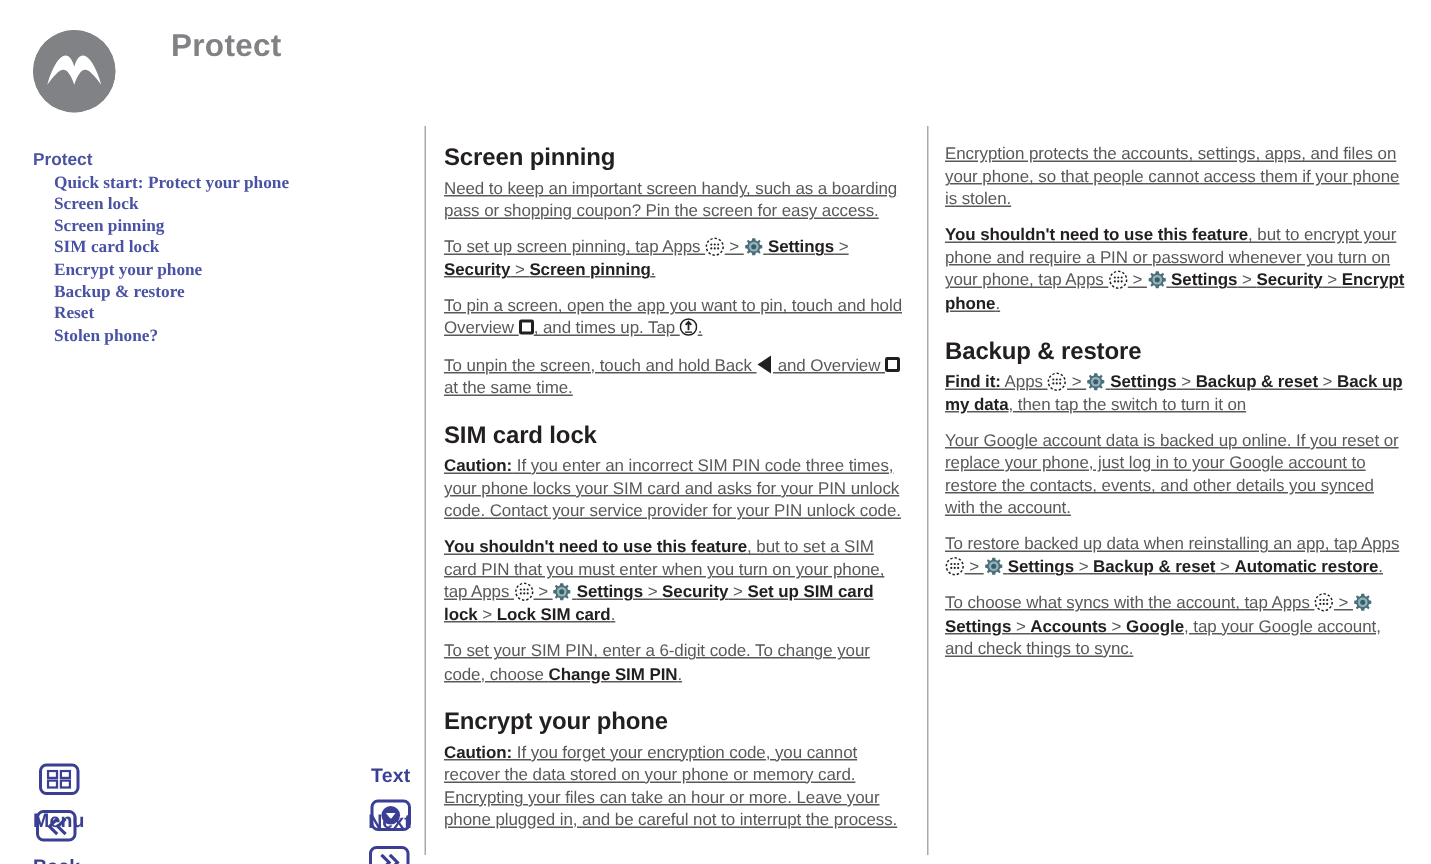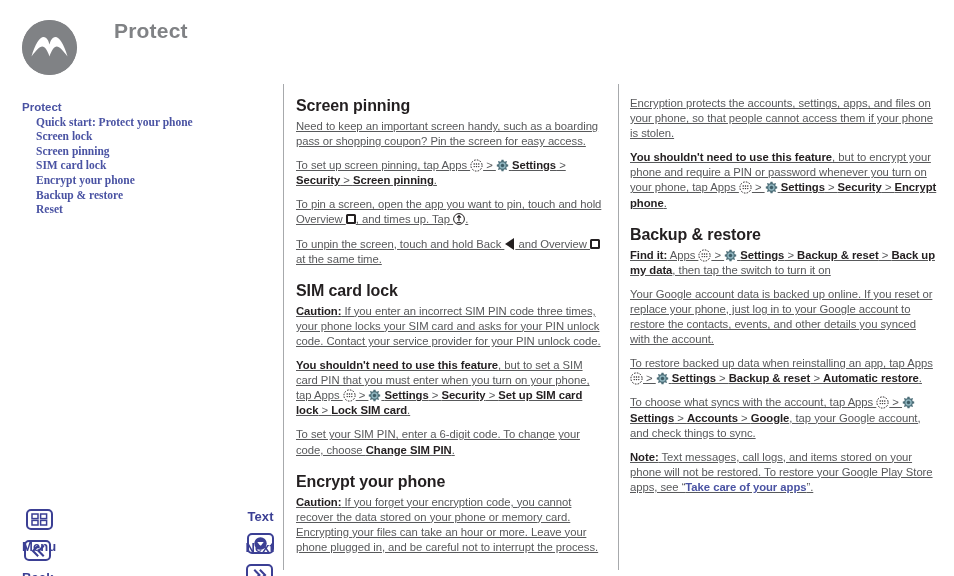--- a/index.html
+++ b/index.html
@@ -222,20 +222,21 @@
 
   <nav class="toc">
     <a class="toc-item level-0" href="#">Protect</a>
     <a class="toc-item level-1" href="#">Quick start: Protect your phone</a>
     <a class="toc-item level-1" href="#">Screen lock</a>
     <a class="toc-item level-1" href="#">Screen pinning</a>
     <a class="toc-item level-1" href="#">SIM card lock</a>
     <a class="toc-item level-1" href="#">Encrypt your phone</a>
     <a class="toc-item level-1" href="#">Backup &amp; restore</a>
     <a class="toc-item level-1" href="#">Reset</a>
+    <a class="toc-item level-1" href="#">Stolen phone?</a>
   </nav>
 
   <div class="col-rule r1"></div>
   <div class="col-rule r2"></div>
 
   <div class="col mid">
 
     <h2 class="sec first">Screen pinning</h2>
 
     <p class="body">
@@ -373,23 +374,20 @@
             <circle cx="4.2" cy="7.6" r="0.72" fill="#231f20"></circle>
             <circle cx="6.5" cy="7.6" r="0.72" fill="#231f20"></circle>
             <circle cx="8.8" cy="7.6" r="0.72" fill="#231f20"></circle>
           </svg></span><span> &gt; </span><span class="ic ic-gear"><svg viewBox="0 0 13 13">
             <path d="M6.5 0.8 L7.5 0.8 L7.8 2.3 L9.0 2.8 L10.2 1.9 L11.1 2.8 L10.2 4.0 L10.7 5.2 L12.2 5.5 L12.2 6.5 L12.2 7.5 L10.7 7.8 L10.2 9.0 L11.1 10.2 L10.2 11.1 L9.0 10.2 L7.8 10.7 L7.5 12.2 L6.5 12.2 L5.5 12.2 L5.2 10.7 L4.0 10.2 L2.8 11.1 L1.9 10.2 L2.8 9.0 L2.3 7.8 L0.8 7.5 L0.8 6.5 L0.8 5.5 L2.3 5.2 L2.8 4.0 L1.9 2.8 L2.8 1.9 L4.0 2.8 L5.2 2.3 L5.5 0.8 Z" fill="#4d6e78"></path>
             <circle cx="6.5" cy="6.5" r="3.2" fill="#8fb5bf"></circle>
             <circle cx="6.5" cy="6.5" r="1.7" fill="#3d5c66"></circle>
           </svg></span> <b>Settings</b><span> &gt; </span><b>Accounts</b><span> &gt; </span><b>Google</b><span>, tap your Google account, and check things to sync.</span>
     </p>
 
-    <p class="body">
-      <b>Note:</b><span> Text messages, call logs, and items stored on your phone will not be restored. To restore your Google Play Store apps, see “</span><a class="inline-link" href="#">Take care of your apps</a><span>”.</span>
-    </p>
 
   </div>
 
   <div class="botnav">
 
     <div class="nav-row row1">
 
       <a class="nav-btn left" href="#">
         <span class="nav-box">
           <svg width="17" height="13" viewBox="0 0 17 13">

